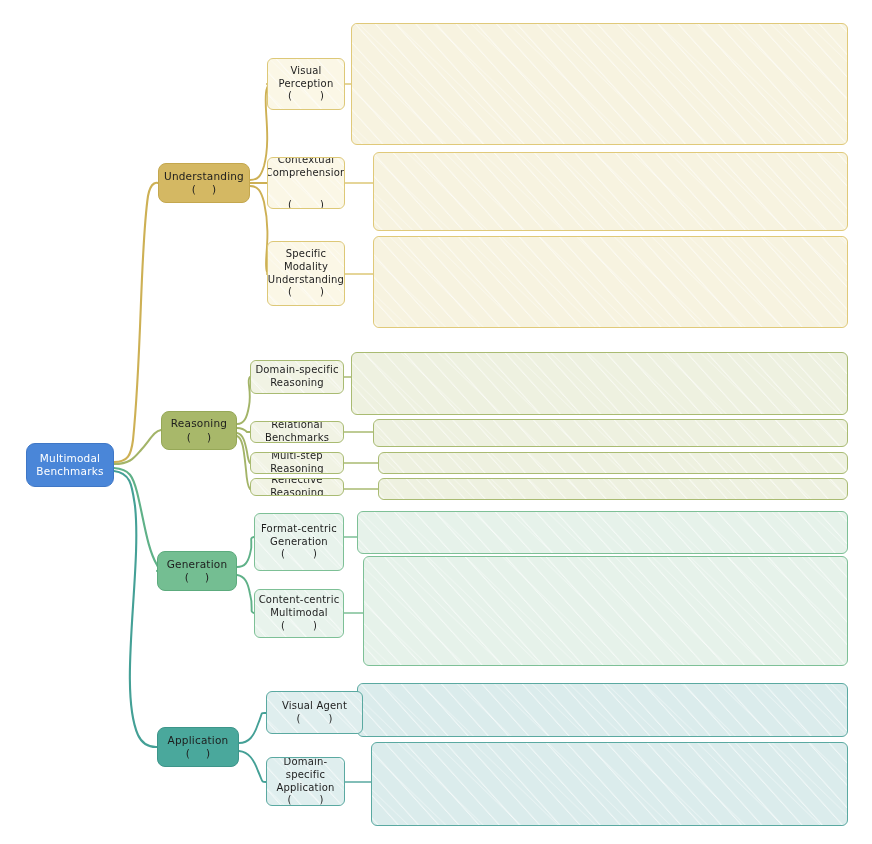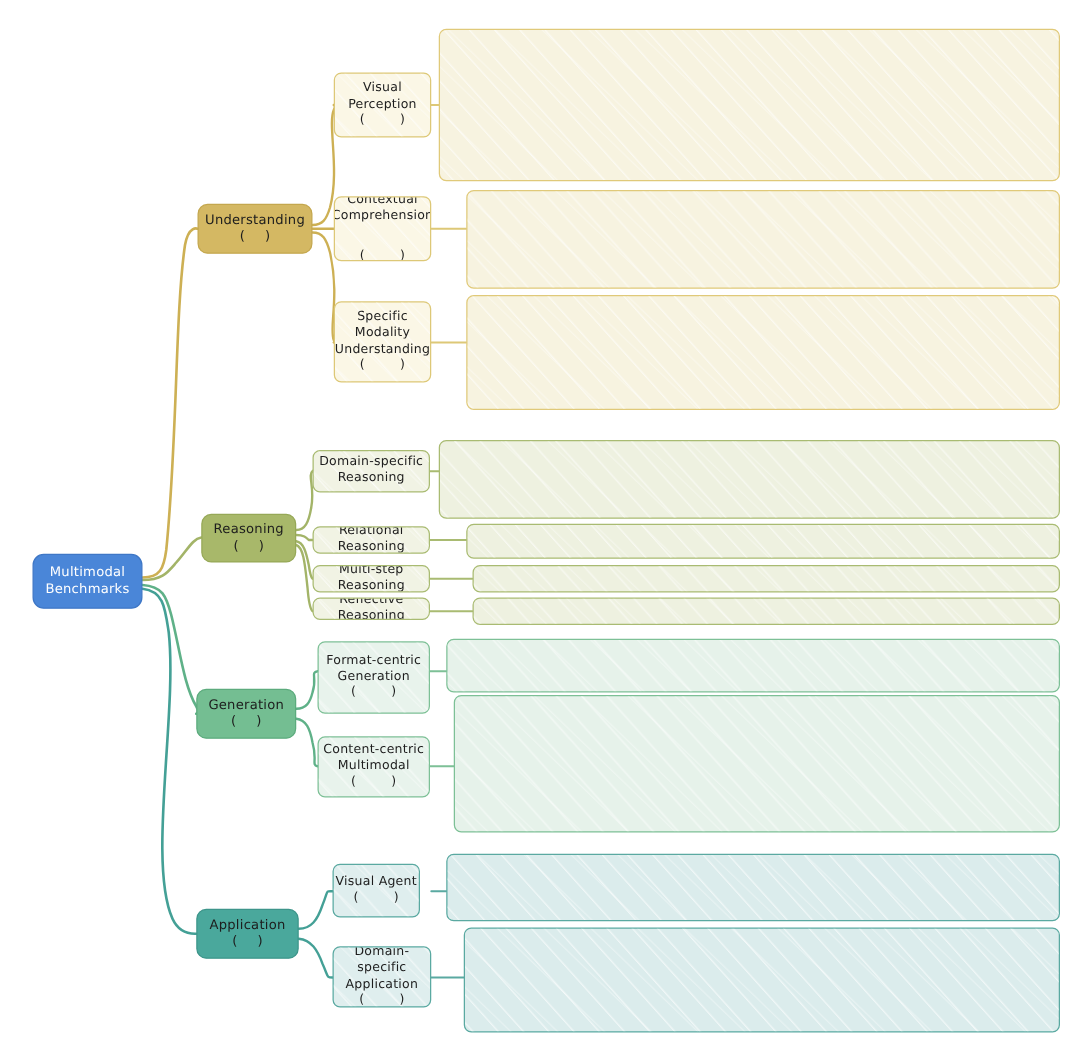--- a/index.html
+++ b/index.html
@@ -230,21 +230,21 @@
     <span class="lbl">Reasoning</span>
     <span class="paren"><span>(</span><span class="gap" style="width:16px"></span><span>)</span></span>
   </div>
 
   <div class="node n-leaf c-reasoning hatch" style="left:250px; top:360px; width:94px; height:34px;">
     <span class="lbl">Domain-specific
 Reasoning</span>
   </div>
 
   <div class="node n-leaf c-reasoning hatch" style="left:250px; top:421px; width:94px; height:22px;">
-    <span class="lbl">Relational Reasoning</span>
+    <span class="lbl">Relational Benchmarks</span>
   </div>
 
   <div class="node n-leaf c-reasoning hatch" style="left:250px; top:452px; width:94px; height:22px;">
     <span class="lbl">Multi-step Reasoning</span>
   </div>
 
   <div class="node n-leaf c-reasoning hatch" style="left:250px; top:478px; width:94px; height:18px;">
     <span class="lbl">Reflective Reasoning</span>
   </div>
 
@@ -263,21 +263,21 @@
     <span class="lbl">Content-centric
 Multimodal</span>
     <span class="paren"><span>(</span><span class="gap" style="width:28px"></span><span>)</span></span>
   </div>
 
   <div class="node n-branch c-application dark-hatch" style="left:157px; top:727px; width:82px; height:40px;">
     <span class="lbl">Application</span>
     <span class="paren"><span>(</span><span class="gap" style="width:16px"></span><span>)</span></span>
   </div>
 
-  <div class="node n-leaf c-application hatch" style="left:266px; top:691px; width:70px; height:43px;">
+  <div class="node n-leaf c-application hatch" style="left:266px; top:691px; width:97px; height:43px;">
     <span class="lbl">Visual Agent</span>
     <span class="paren"><span>(</span><span class="gap" style="width:28px"></span><span>)</span></span>
   </div>
 
   <div class="node n-leaf c-application hatch" style="left:266px; top:757px; width:79px; height:49px;">
     <span class="lbl">Domain-specific
 Application</span>
     <span class="paren"><span>(</span><span class="gap" style="width:28px"></span><span>)</span></span>
   </div>
 

